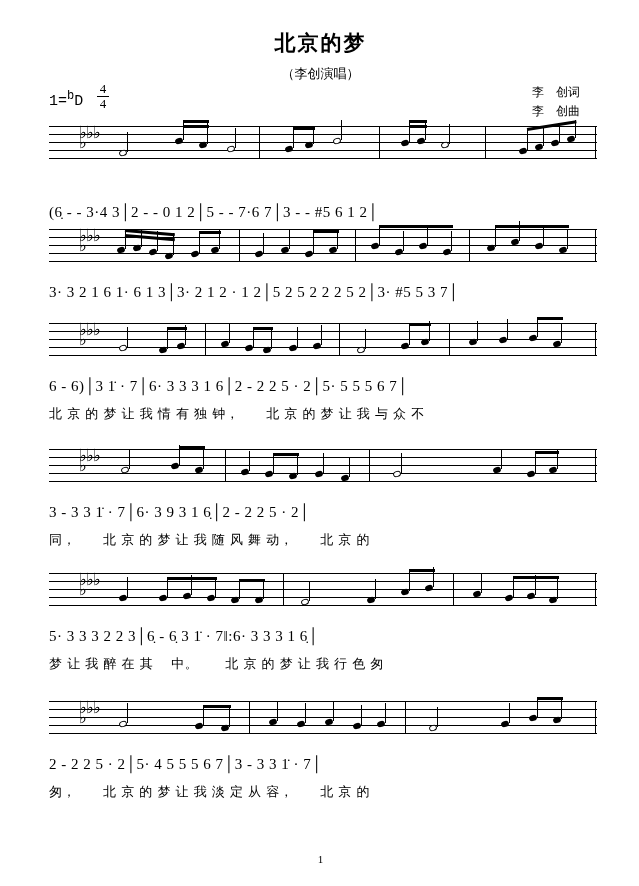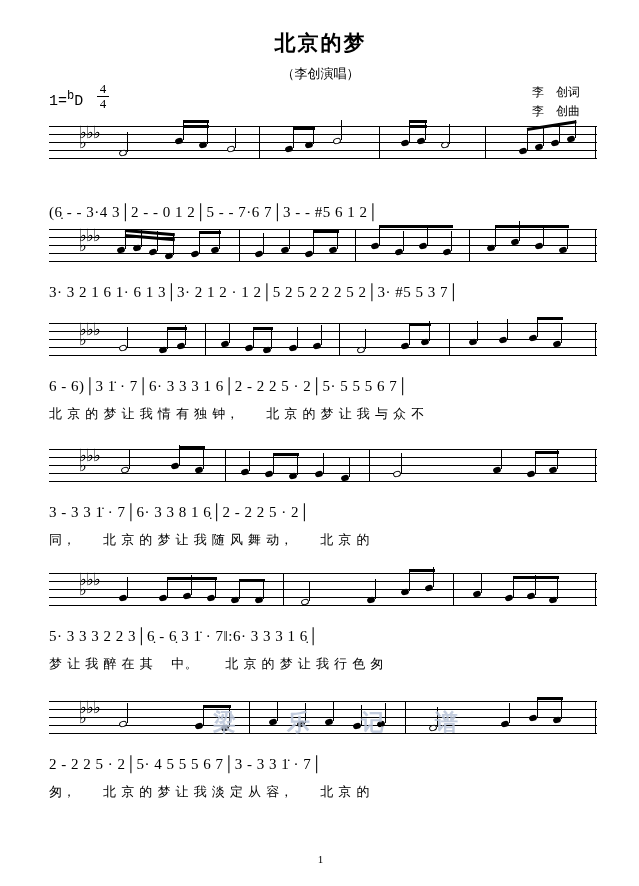--- a/index.html
+++ b/index.html
@@ -401,21 +401,21 @@
       <div class="stem" style="left:352px; top:4px; height:20px;"></div>
       <div class="nh" style="left:444px; top:18px;"></div>
       <div class="stem" style="left:452px; top:0px; height:20px;"></div>
       <div class="nh" style="left:478px; top:22px;"></div>
       <div class="stem" style="left:486px; top:4px; height:20px;"></div>
       <div class="nh" style="left:500px; top:18px;"></div>
       <div class="stem" style="left:508px; top:0px; height:20px;"></div>
       <div class="beam" style="left:486px; top:2px; width:24px;"></div>
       <div class="endbar-thin" style="left:546px;"></div>
     </div>
-    <div class="jianpu" style="top:55px;">3 - 3 3 1̇ · 7│6· 3 3 8 1 6̣│2 - 2 2 5 · 2│</div>
+    <div class="jianpu" style="top:55px;">3 - 3 3 1̇ · 7│6· 3 9 3 1 6̣│2 - 2 2 5 · 2│</div>
     <div class="lyrics" style="top:82px;">同，　　北 京 的 梦 让 我 随 风 舞 动，　　北 京 的</div>
   </div>
 
   <div class="system" style="top:572px;">
     <div class="staff" style="top:0;">
       <div class="line"></div>
       <div class="line"></div>
       <div class="line"></div>
       <div class="line"></div>
       <div class="line"></div>
@@ -505,17 +505,16 @@
       <div class="stem" style="left:488px; top:-4px; height:20px;"></div>
       <div class="nh" style="left:504px; top:16px;"></div>
       <div class="stem" style="left:512px; top:-2px; height:20px;"></div>
       <div class="beam" style="left:488px; top:-4px; width:26px;"></div>
       <div class="endbar-thin" style="left:546px;"></div>
     </div>
     <div class="jianpu" style="top:55px;">2 - 2 2 5 · 2│5· 4 5 5 5 6 7│3 - 3 3 1̇ · 7│</div>
     <div class="lyrics" style="top:82px;">匆，　　北 京 的 梦 让 我 淡 定 从 容，　　北 京 的</div>
   </div>
 
-  <div class="watermark">梁　乐　记　谱</div>
 
   <div class="pagenum">1</div>
 
 </div>
 
 </body></html>

